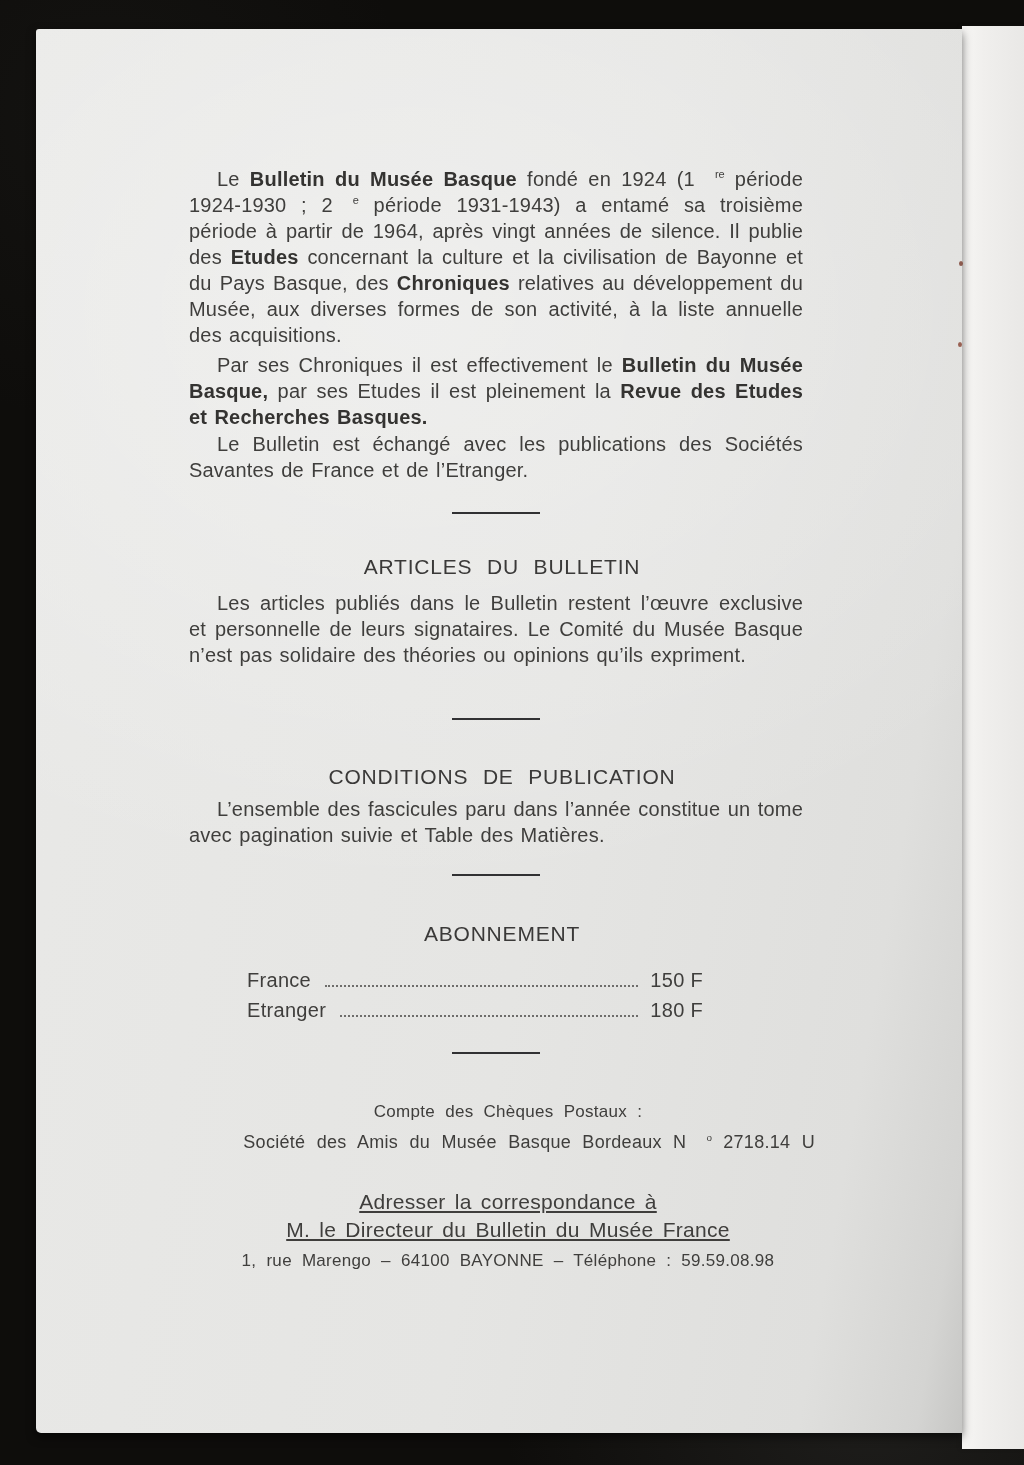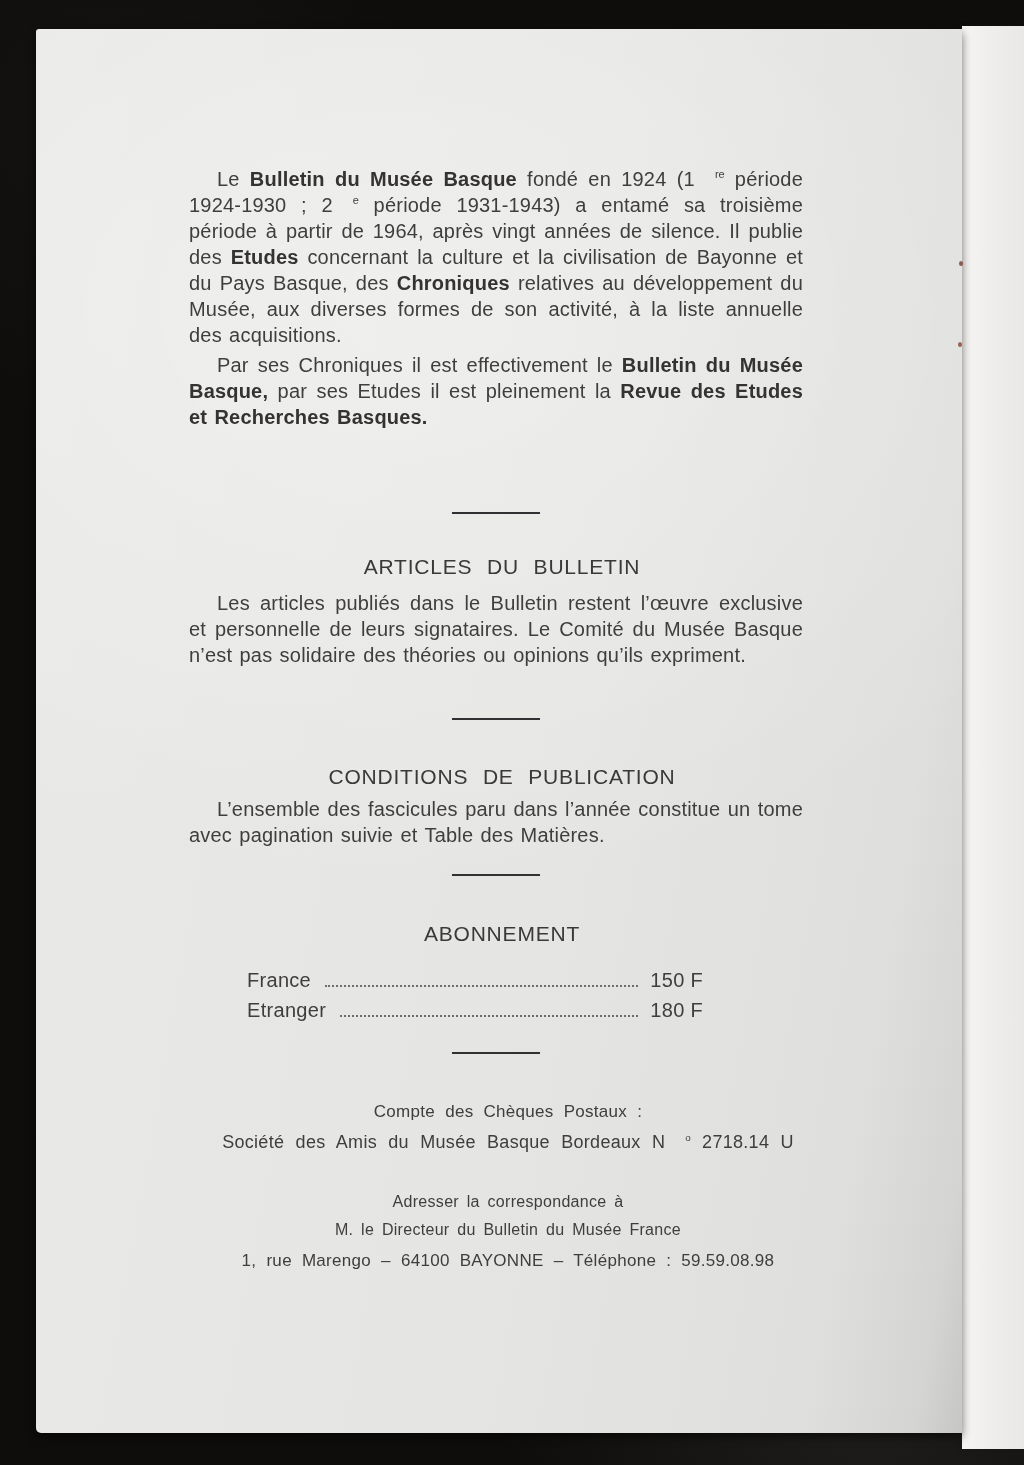--- a/index.html
+++ b/index.html
@@ -74,22 +74,22 @@
   .rate-leader {
     flex:1; height:1px;
     border-bottom:2px dotted #6e6d6b;
     margin:0 12px 6px 14px;
   }
   .center-line {
     position:absolute; left:0; width:614px; margin:12px;
     text-align:center; color:#3f3e3c;
   }
   .small-center  { font-size:17px; line-height:22px; word-spacing:5px; letter-spacing:0.3px; }
-  .med-center    { font-size:18px; line-height:24px; word-spacing:6px; letter-spacing:0.3px; }
-  .large-center  { font-size:16px; line-height:28px; word-spacing:3px; letter-spacing:0.3px; }
+  .med-center    { font-size:18px; line-height:24px; word-spacing:6px; letter-spacing:0.3px;text-align:right; }
+  .large-center  { font-size:21px; line-height:28px; word-spacing:3px; letter-spacing:0.3px;text-decoration:underline; }
 
   
   .pos-intro      { top:137px; }
   .pos-par2       { top:323px; }
   .pos-par3       { top:402px; }
   .pos-div1       { top:483px; }
   .pos-h-articles { top:519px; }
   .pos-p-articles { top:561px; }
   .pos-div2       { top:689px; }
   .pos-h-cond     { top:729px; }
@@ -110,20 +110,21 @@
 
   <div class="paper-strip"></div>
 
   <div class="paper-main">
     <div class="content">
 
       <p class="para pos-intro"><span>Le </span><b>Bulletin du Musée Basque</b><span> fondé en 1924 (1</span><sup>re</sup><span> période 1924-1930 ; 2</span><sup>e</sup><span> période 1931-1943) a entamé sa troisième période à partir de 1964, après vingt années de silence. Il publie des </span><b>Etudes</b><span> concernant la culture et la civilisation de Bayonne et du Pays Basque, des </span><b>Chroniques</b><span> relatives au développement du Musée, aux diverses formes de son activité, à la liste annuelle des acquisitions.</span></p>
 
       <p class="para pos-par2"><span>Par ses Chroniques il est effectivement le </span><b>Bulletin du Musée Basque,</b><span> par ses Etudes il est pleinement la </span><b>Revue des Etudes et Recherches Basques.</b></p>
 
+      <p class="para pos-par3"><span>Le Bulletin est échangé avec les publications des Sociétés Savantes de France et de l’Etranger.</span></p>
 
       <div class="divider pos-div1"></div>
 
       <h2 class="section-title pos-h-articles">ARTICLES DU BULLETIN</h2>
 
       <p class="para pos-p-articles"><span>Les articles publiés dans le Bulletin restent l’œuvre exclusive et personnelle de leurs signataires. Le Comité du Musée Basque n’est pas solidaire des théories ou opinions qu’ils expriment.</span></p>
 
       <div class="divider pos-div2"></div>
 
       <h2 class="section-title pos-h-cond">CONDITIONS DE PUBLICATION</h2>

